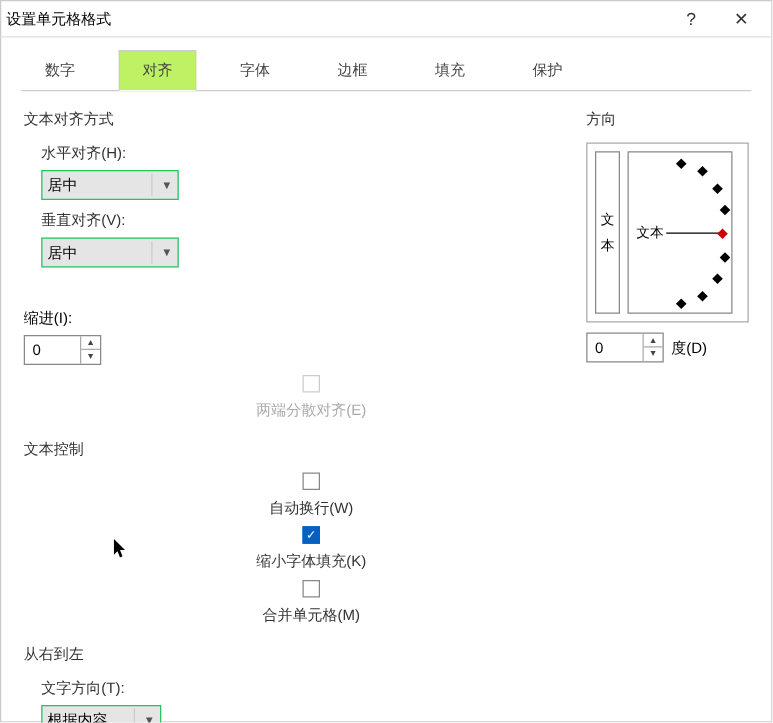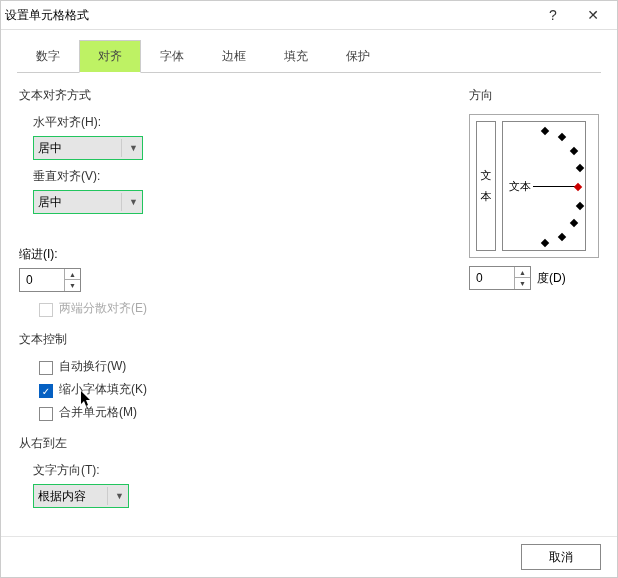--- a/index.html
+++ b/index.html
@@ -1,42 +1,42 @@
 <!DOCTYPE html>
 <html><head>
   <meta charset="utf-8">
   <style>
     * { box-sizing: border-box; margin: 0; padding: 0; font-family: "Microsoft YaHei", "Segoe UI", sans-serif; }
     body { background: #fff; width: 618px; height: 578px; overflow: hidden; }
     .dialog { width: 618px; height: 578px; background: #fff; border: 1px solid #ccc; display: flex; flex-direction: column; }
     .titlebar { height: 32px; display: flex; align-items: center; padding: 0 4px 0 4px; border-bottom: 1px solid #e0e0e0; }
     .titlebar-title { font-size: 12px; flex: 1; }
     .titlebar-btn { width: 40px; height: 28px; display: flex; align-items: center; justify-content: center; font-size: 14px; color: #333; }
-    .tabs { display: flex; padding: 10px 16px 0 16px; gap: 0; }
+    .tabs { display: flex; padding: 10px 16px 0 16px; gap: 16px; }
     .tab { padding: 7px 18px; font-size: 12px; color: #444; border: 1px solid transparent; cursor: default; }
     .tab.active { border: 1px solid #ccc; border-bottom-color: #fff; background: #bef264; position: relative; z-index: 2; }
     .tab-underline { border-top: 1px solid #ccc; margin: -1px 16px 0 16px; }
     .content { flex: 1; padding: 14px 18px; display: flex; gap: 20px; }
     .left-col { flex: 1; }
     .right-col { width: 130px; }
     .group { margin-bottom: 14px; }
     .group-title { font-size: 12px; color: #333; margin-bottom: 10px; }
     .field-col { margin-left: 14px; margin-bottom: 8px; }
     .field-label { font-size: 12px; color: #333; margin-bottom: 5px; display: block; }
     .field-label.disabled { color: #000000; }
     .combo { width: 110px; height: 24px; border: 1px solid #22c55e; background: #e5e5e5; display: flex; align-items: center; padding: 0 4px; font-size: 12px; position: relative; }
     .combo-text { flex: 1; }
     .combo-arrow { font-size: 9px; color: #555; }
     .combo-sep { position: absolute; right: 20px; top: 2px; bottom: 2px; width: 1px; background: #ccc; }
     .spinner { width: 62px; height: 24px; border: 1px solid #888; display: flex; align-items: center; background: #fff; }
     .spinner-val { flex: 1; padding: 0 6px; font-size: 12px; }
     .spinner-btns { width: 16px; display: flex; flex-direction: column; border-left: 1px solid #aaa; }
     .spinner-btn { height: 11px; display: flex; align-items: center; justify-content: center; font-size: 7px; color: #444; }
     .spinner-btn:first-child { border-bottom: 1px solid #aaa; }
-    .checkbox-row { margin-left: 20px; margin-bottom: 6px; display: flex; align-items: flex-end; gap: 6px; font-size: 12px; color: #333; }
+    .checkbox-row { margin-left: 30px; margin-bottom: 6px; display: flex; align-items: center; gap: 6px; font-size: 12px; color: #333; flex-direction: column; }
     .checkbox-row.disabled { color: #aaa; }
     .cb { width: 14px; height: 14px; border: 1px solid #888; background: #fff; display: flex; align-items: center; justify-content: center; }
     .cb.disabled { border-color: #ccc; }
     .cb.checked { background: #0560c2; border-color: #0560c2; color: #fff; font-size: 10px; }
     .align-grid { display: flex; gap: 24px; align-items: flex-start; flex-direction: column; }
     .orientation-box { border: 1px solid #aaa; padding: 6px; display: flex; gap: 6px; margin-bottom: 8px; background: #fff; }
     .orient-vert { width: 20px; height: 130px; border: 1px solid #888; display: flex; flex-direction: column; align-items: center; justify-content: center; font-size: 11px; gap: 6px; }
     .orient-dial { width: 84px; height: 130px; border: 1px solid #888; position: relative; }
     .orient-label { position: absolute; left: 6px; top: 50%; transform: translateY(-50%); font-size: 11px; }
     .orient-line { position: absolute; left: 30px; top: 50%; width: 44px; height: 1px; background: #000; }

